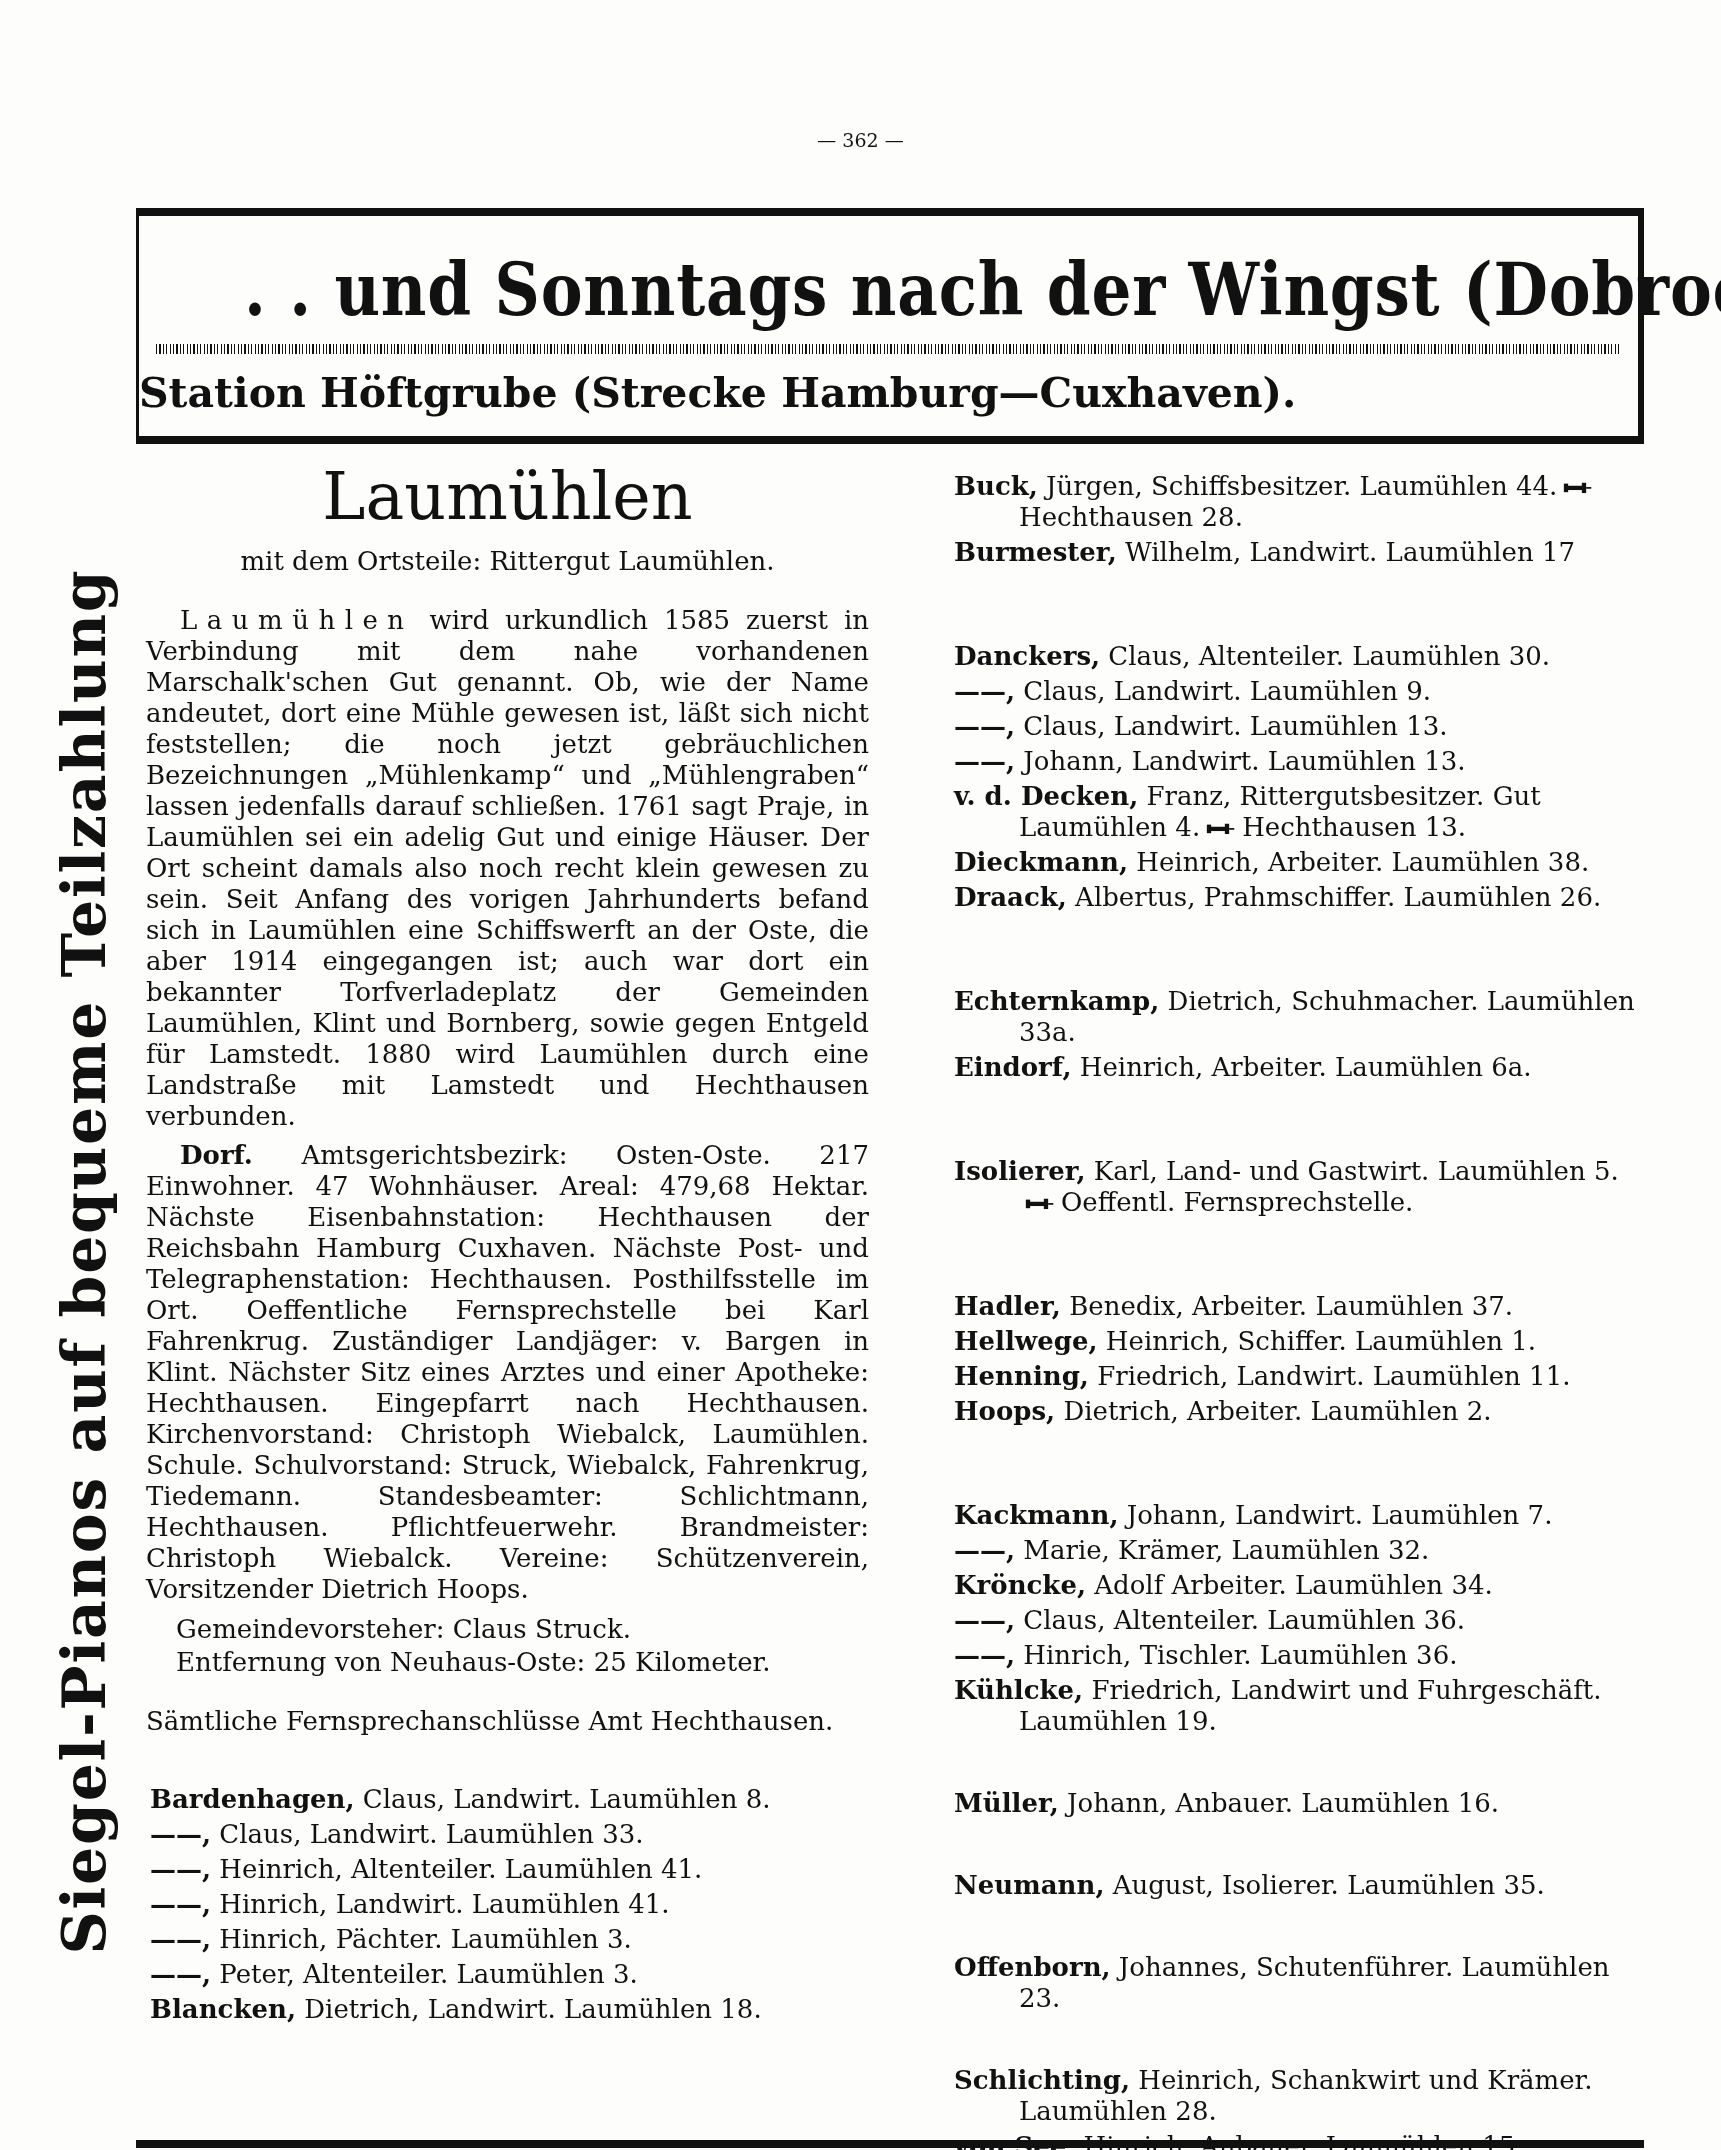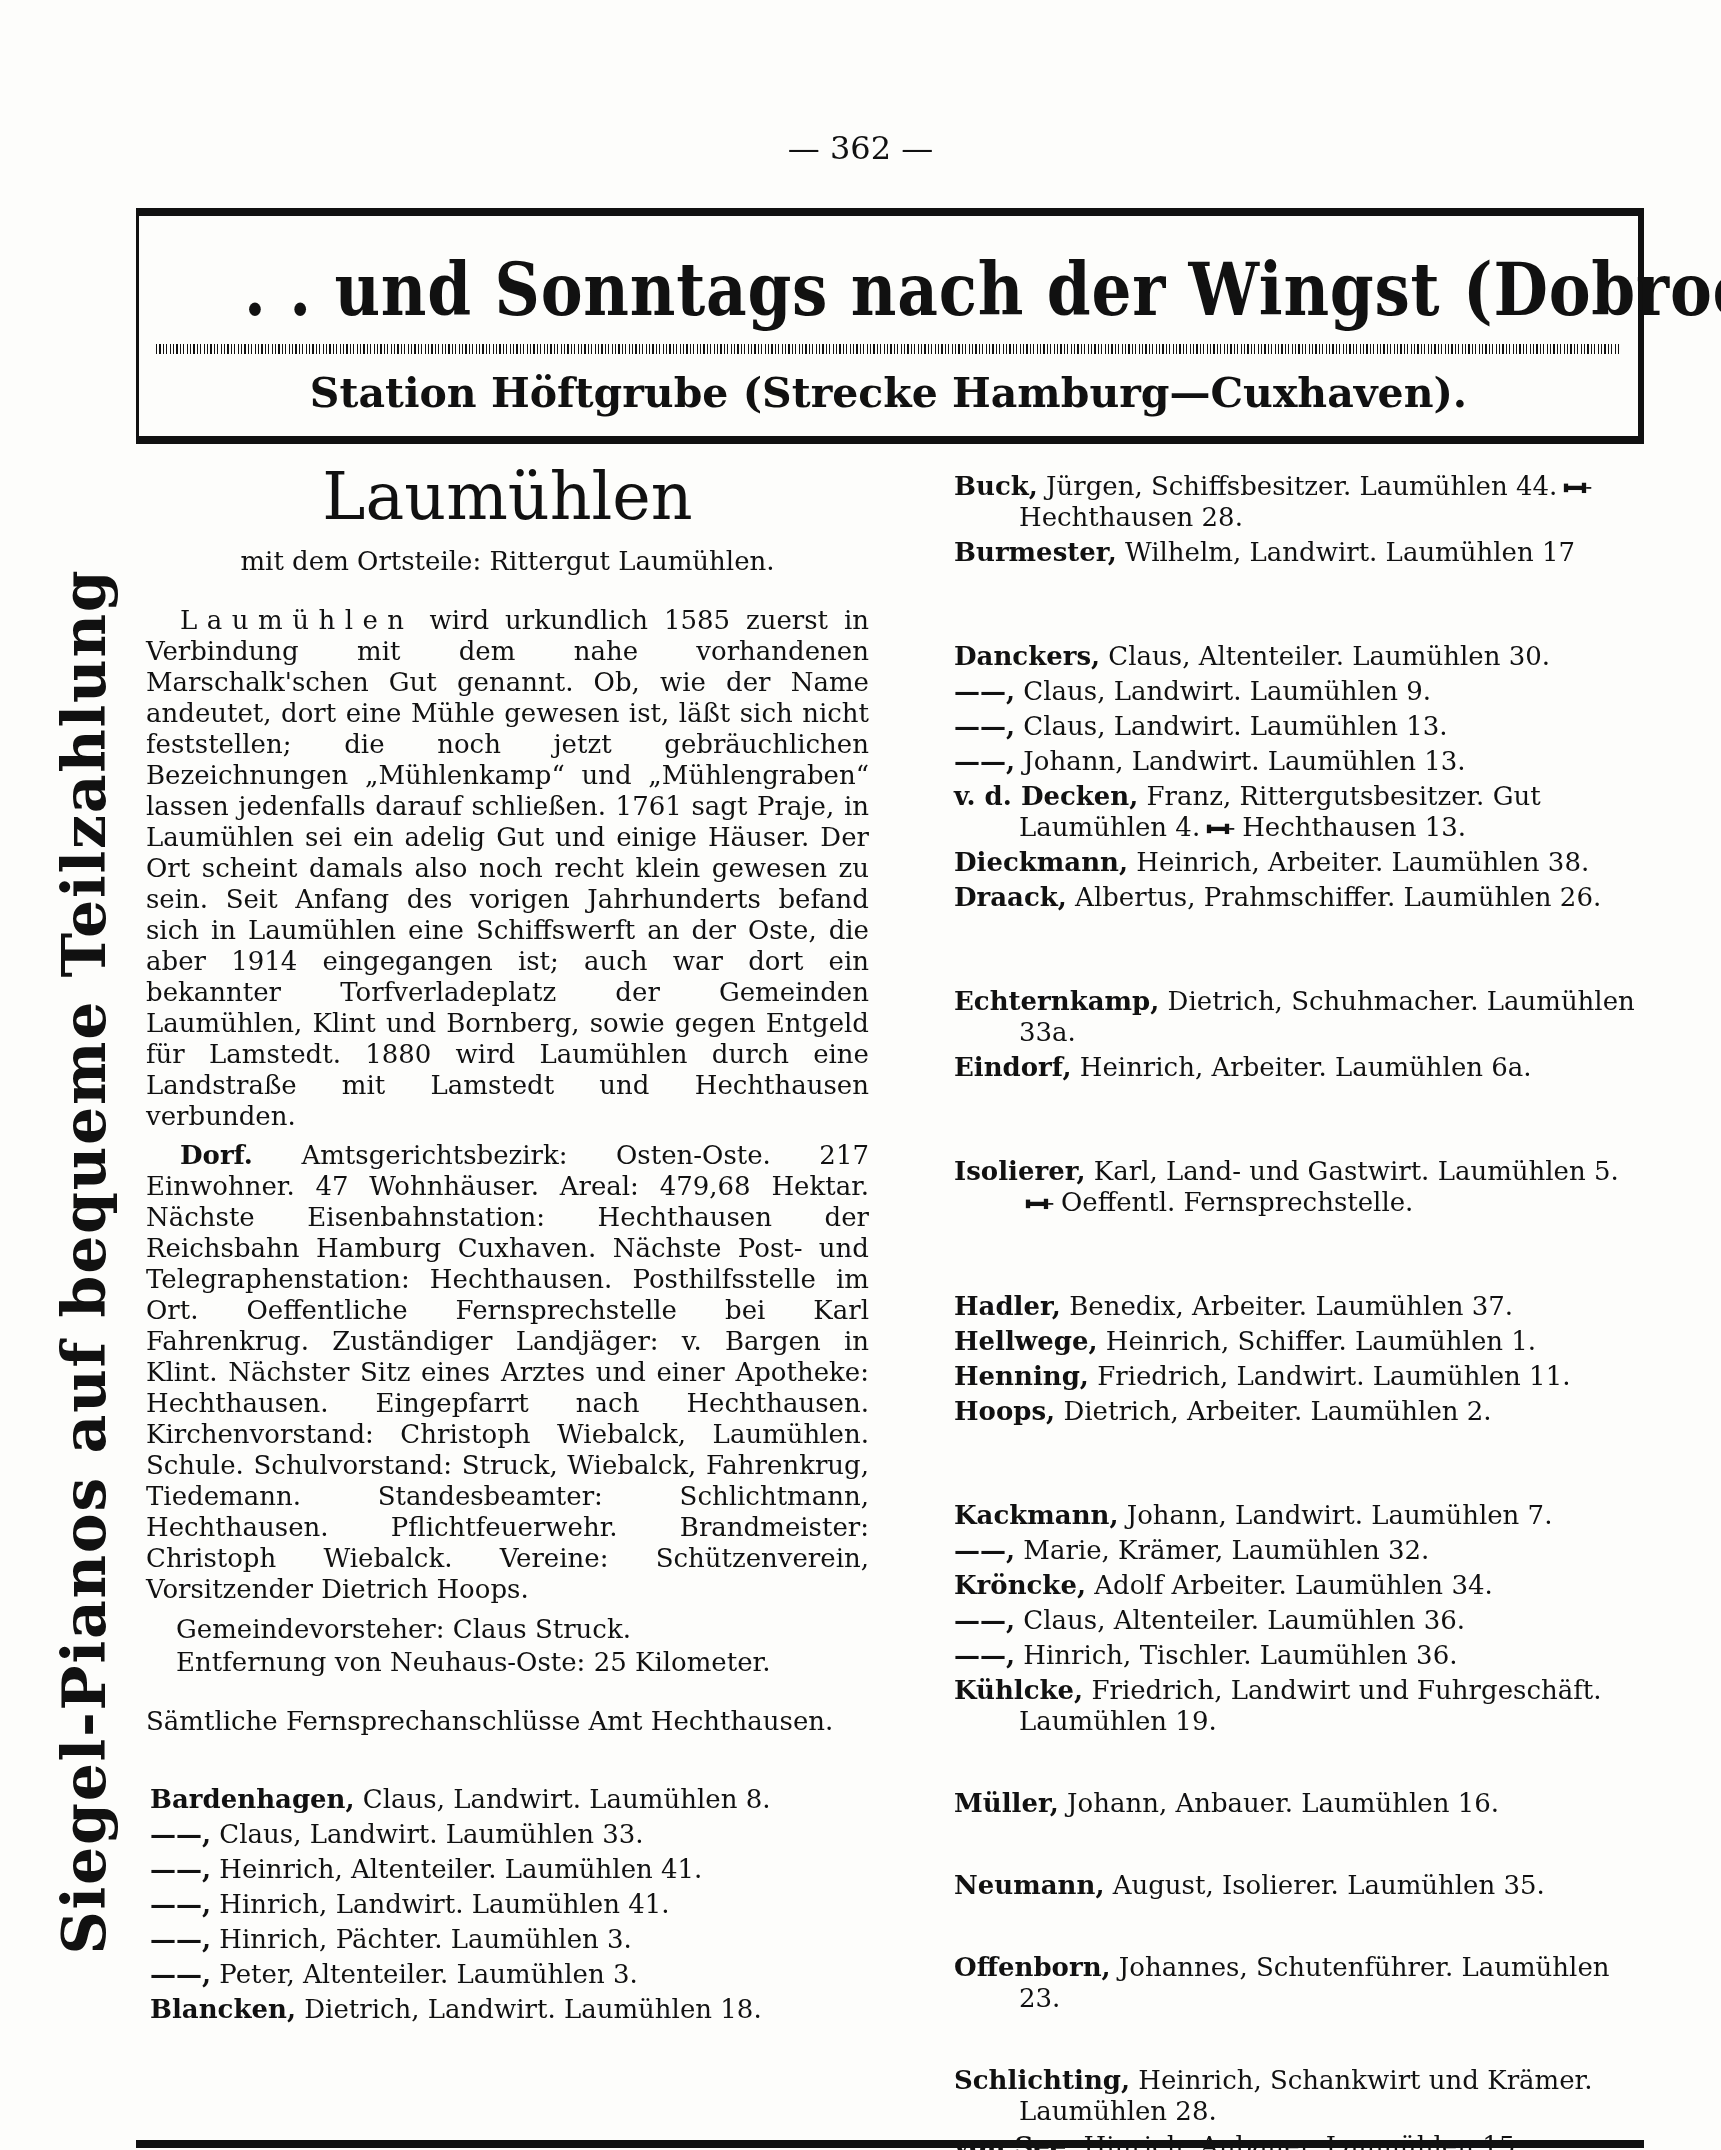--- a/index.html
+++ b/index.html
@@ -2,39 +2,39 @@
 <html style="font-size:6.9px"><head>
 <meta charset="utf-8">
 <style>
   html, body { margin: 0; padding: 0; }
   body {
     width: 1721px; height: 2506px; position: relative; overflow: hidden;
     background: #fdfdfb; color: #111;
     font-family: "DejaVu Serif", serif;
   }
   .abs { position: absolute; }
-  .page-number { left: 0; width: 1721px; top: 129px; text-align: center; font-size: 32px; }
+  .page-number { left: 0; width: 1721px; top: 129px; text-align: center; font-size: 19px; }
 
   .header-box {
     left: 136px; top: 208px; width: 1508px; height: 236px;
     border-top: 8.6px solid #111; border-bottom: 8.6px solid #111;
     border-left: 3.4px solid #111; border-right: 6px solid #111;
     box-sizing: border-box;
   }
   .header-title {
     position: absolute; left: 0; right: 0; top: 30px; text-align: center;
     font-size: 73px; font-weight: bold; letter-spacing: 0.9px; white-space: nowrap;
     font-family: "DejaVu Serif", serif; transform: scaleX(0.86);
   }
   .header-rule {
     position: absolute; left: 17px; right: 17px; top: 128px; height: 9.5px;
     background: repeating-linear-gradient(90deg, #111 0 1.3px, transparent 1.3px 3.4px);
   }
   .header-sub {
-    position: absolute; left: 0; right: 0; top: 153px; text-align: center;
+    position: absolute; left: 0; right: 0; top: 153px; text-align: left;
     font-size: 41px; font-weight: bold; white-space: nowrap;
   }
 
   .side-ad {
     left: 48px; top: 2124px; width: 1725px; height: 73px;
     transform-origin: 0 0; transform: rotate(-90deg);
     font-size: 60px; font-weight: bold; white-space: nowrap; line-height: 73px;
     letter-spacing: 1.7px; text-align: center;
   }
 

